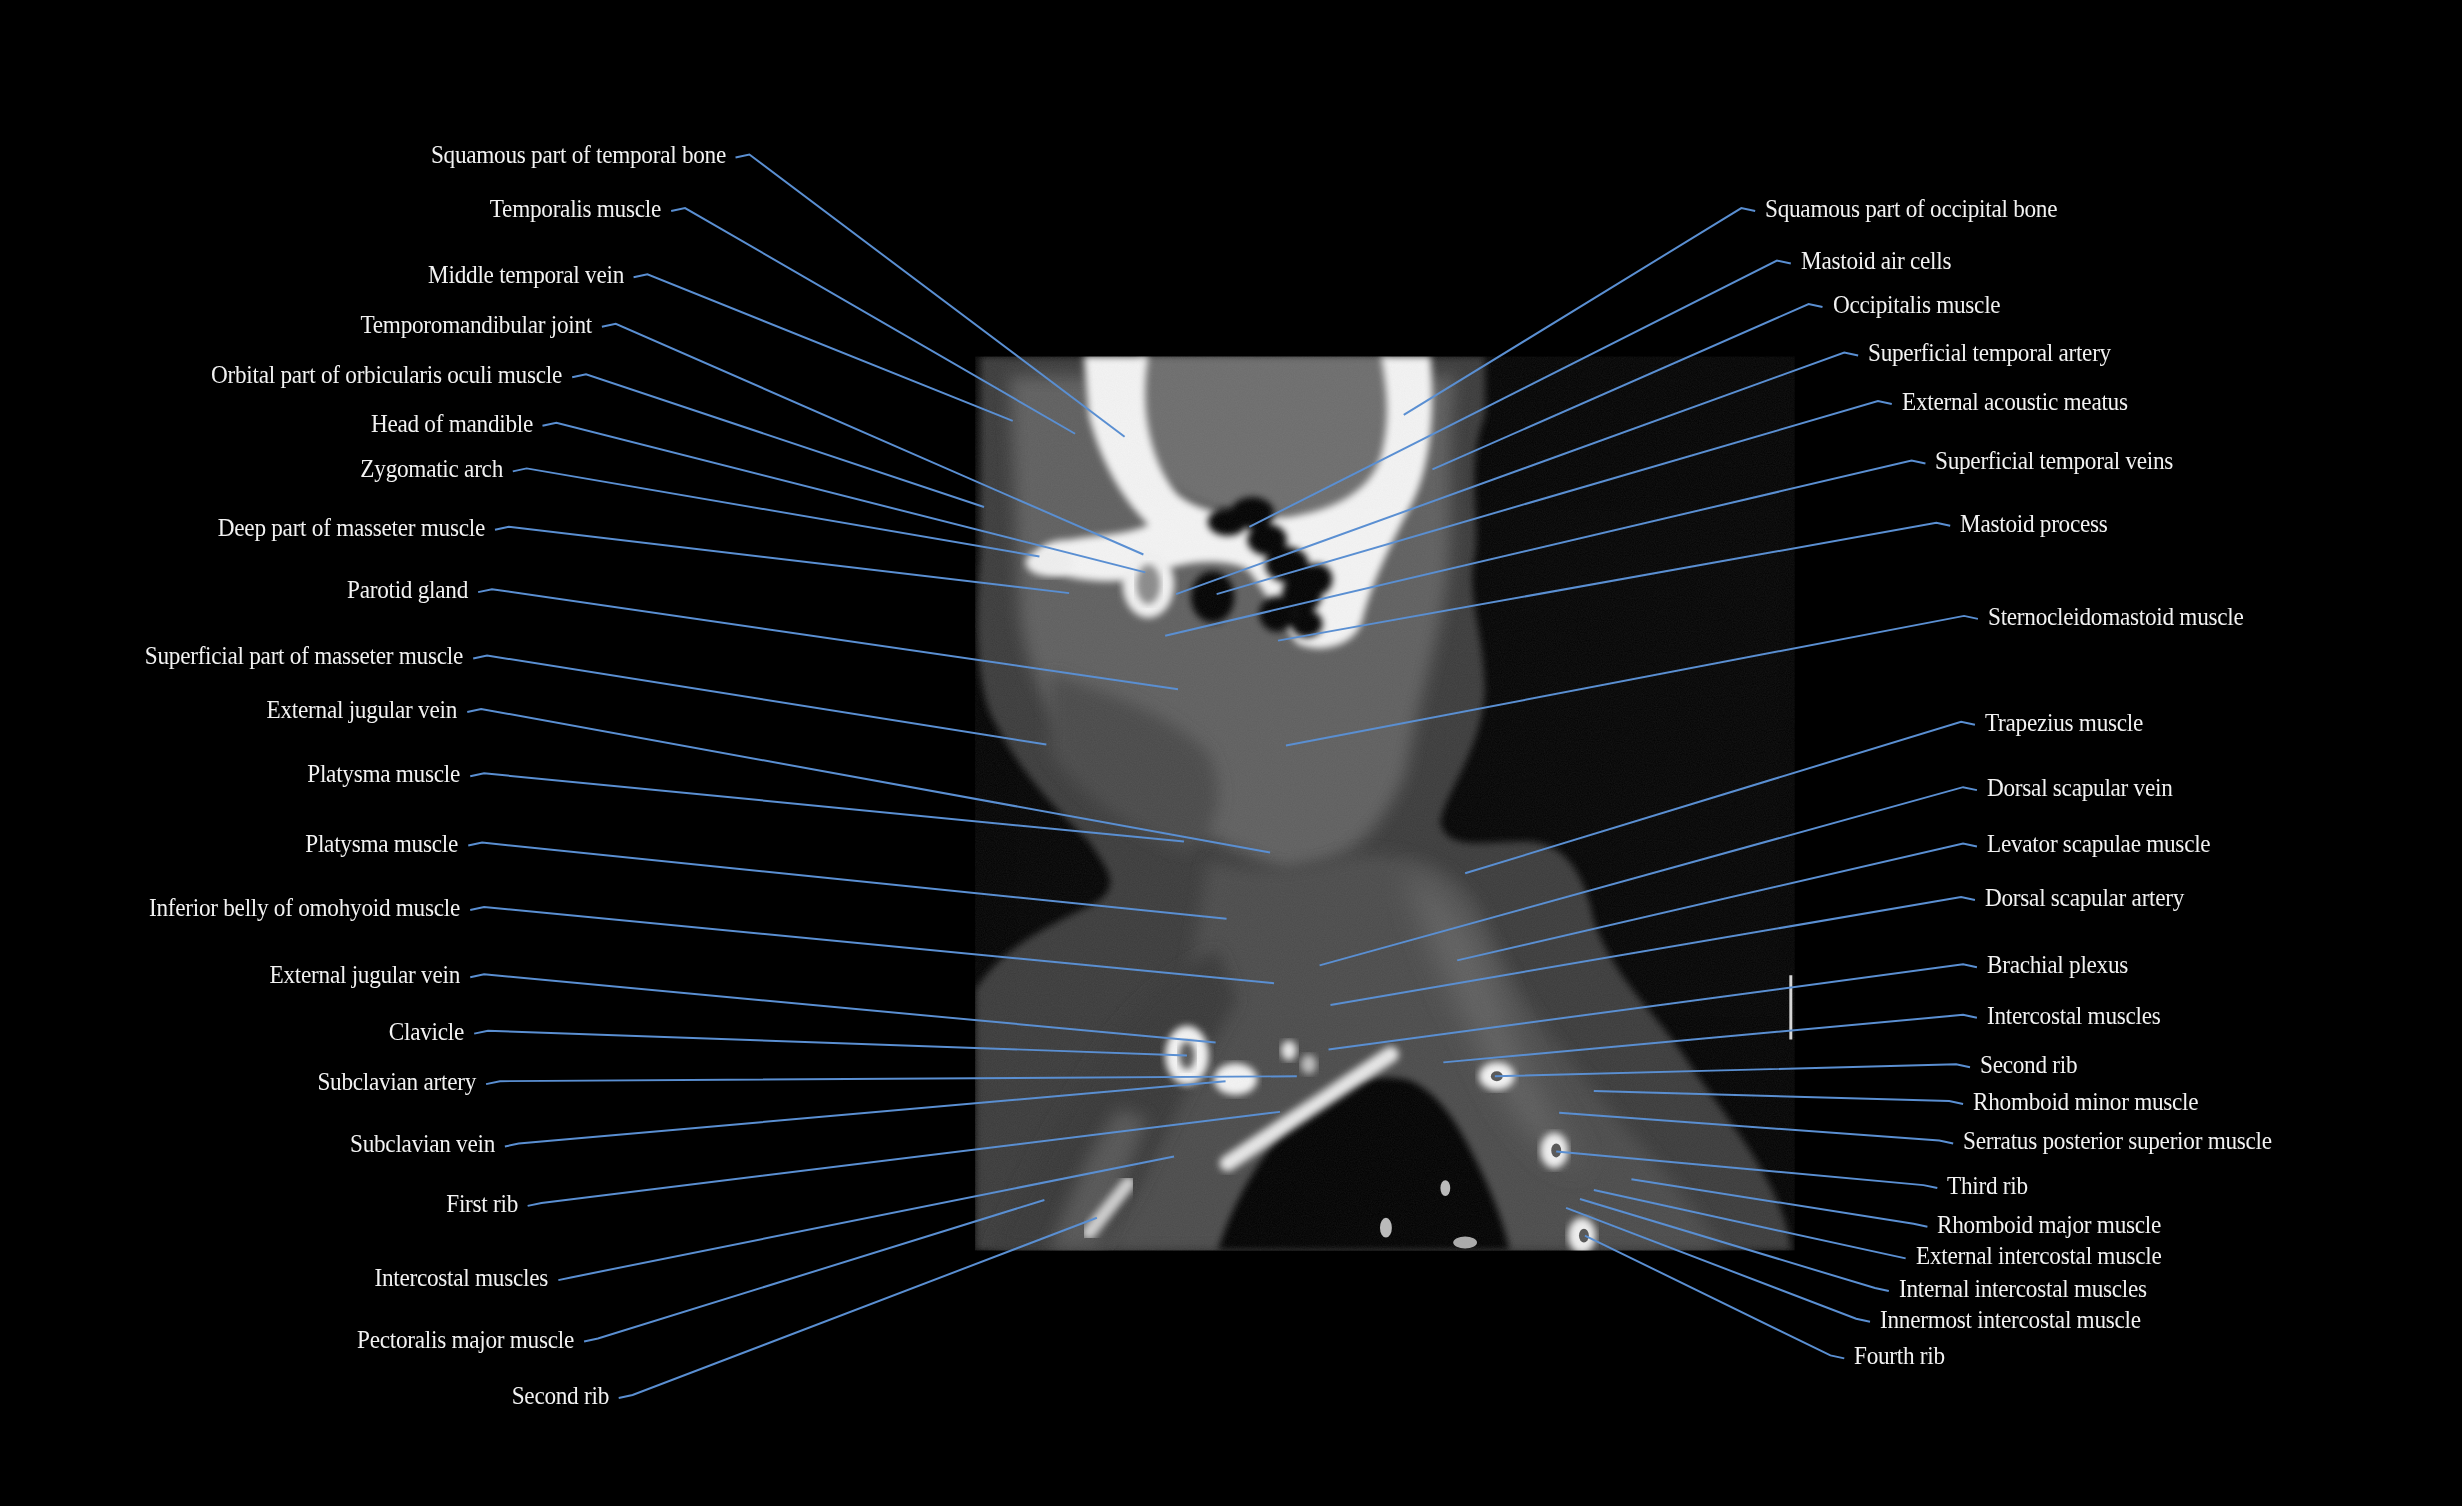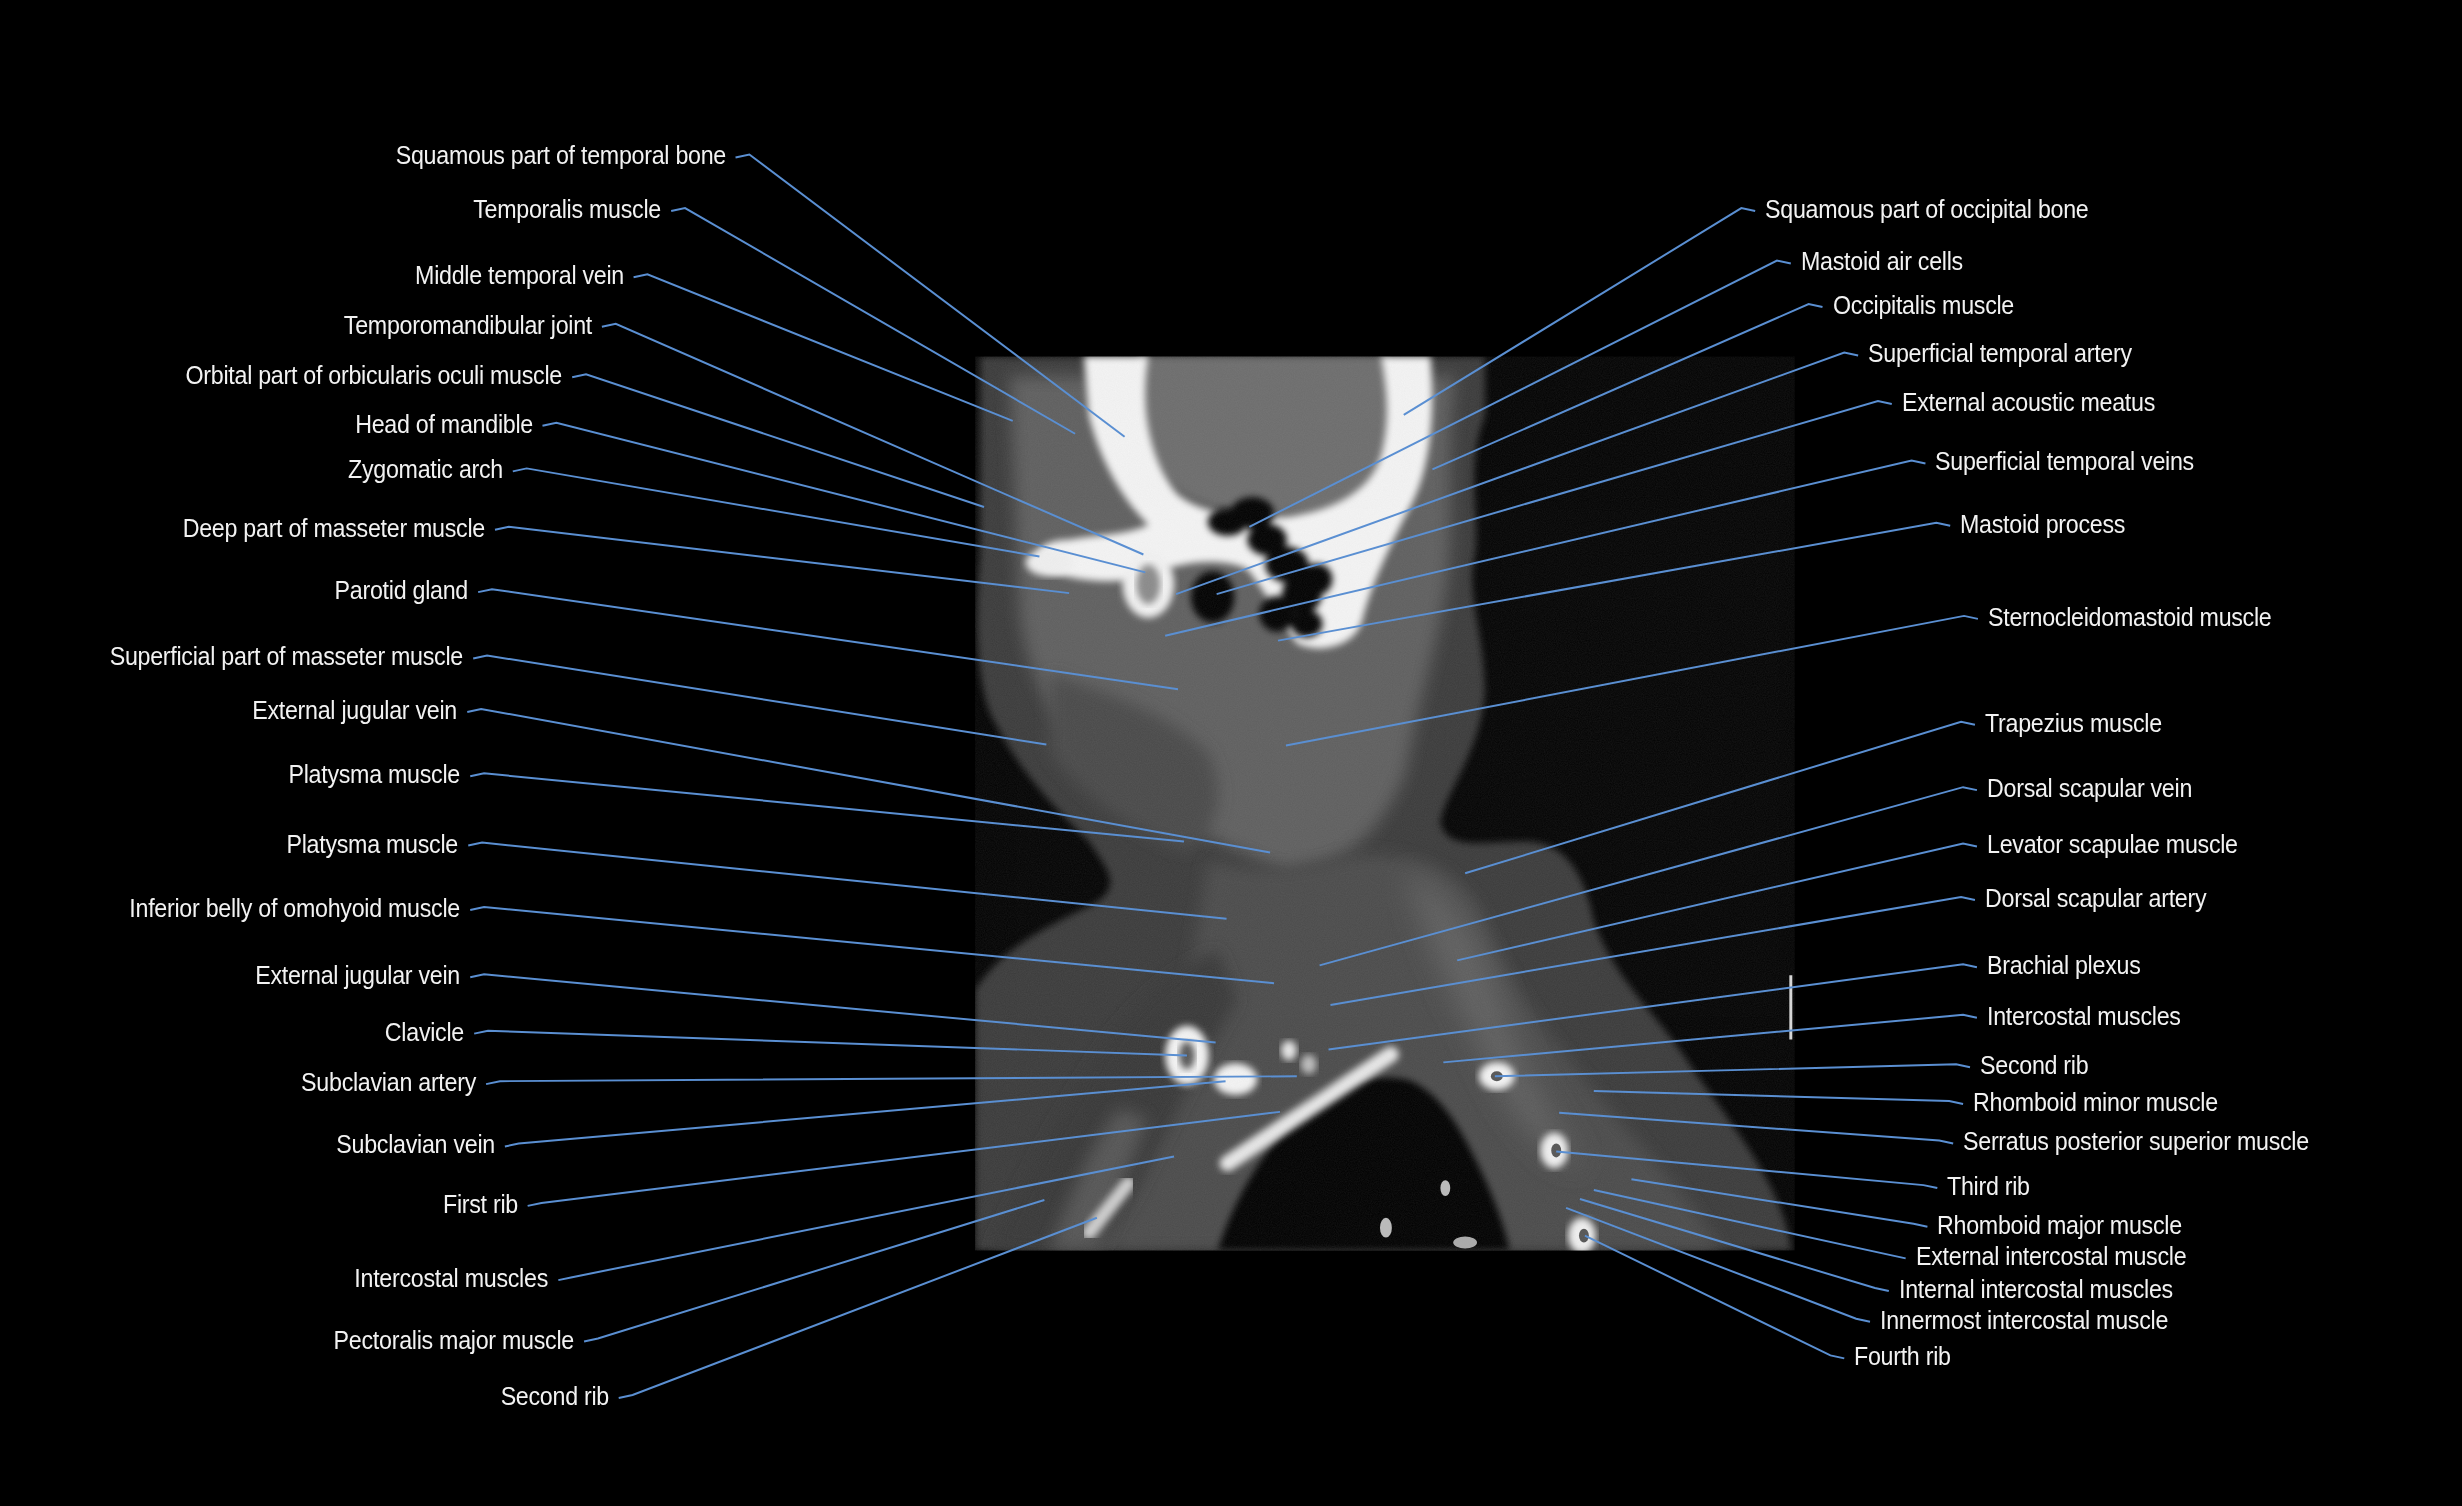--- a/index.html
+++ b/index.html
@@ -1,18 +1,18 @@
 <!DOCTYPE html>
 <html><head>
 <meta charset="utf-8">
 <style>
   html, body { margin: 0; padding: 0; background: #000; }
   body { width: 2462px; height: 1507px; position: relative; overflow: hidden;
          font-family: "Liberation Sans", sans-serif; }
-  #stage { position: absolute; left: 0; top: 0; width: 2462px; height: 1507px; }
+  #stage { position: absolute; left: 0; top: 0; width: 2462px; height: 1507px; font-family: Liberation Serif, serif; }
   #ct { position: absolute; left: 0; top: 0; }
   #leaders { position: absolute; left: 0; top: 0; pointer-events: none; }
   .label { position: absolute; color: #f2f2f2; font-size: 25px; line-height: 30px;
            white-space: nowrap; letter-spacing: -0.3px; }
   .label.left  { transform: translate(-100%, -50%) scaleX(0.93); transform-origin: right center; }
   .label.right { transform: translate(0, -50%) scaleX(0.93); transform-origin: left center; }
 </style>
 </head>
 <body>
 

